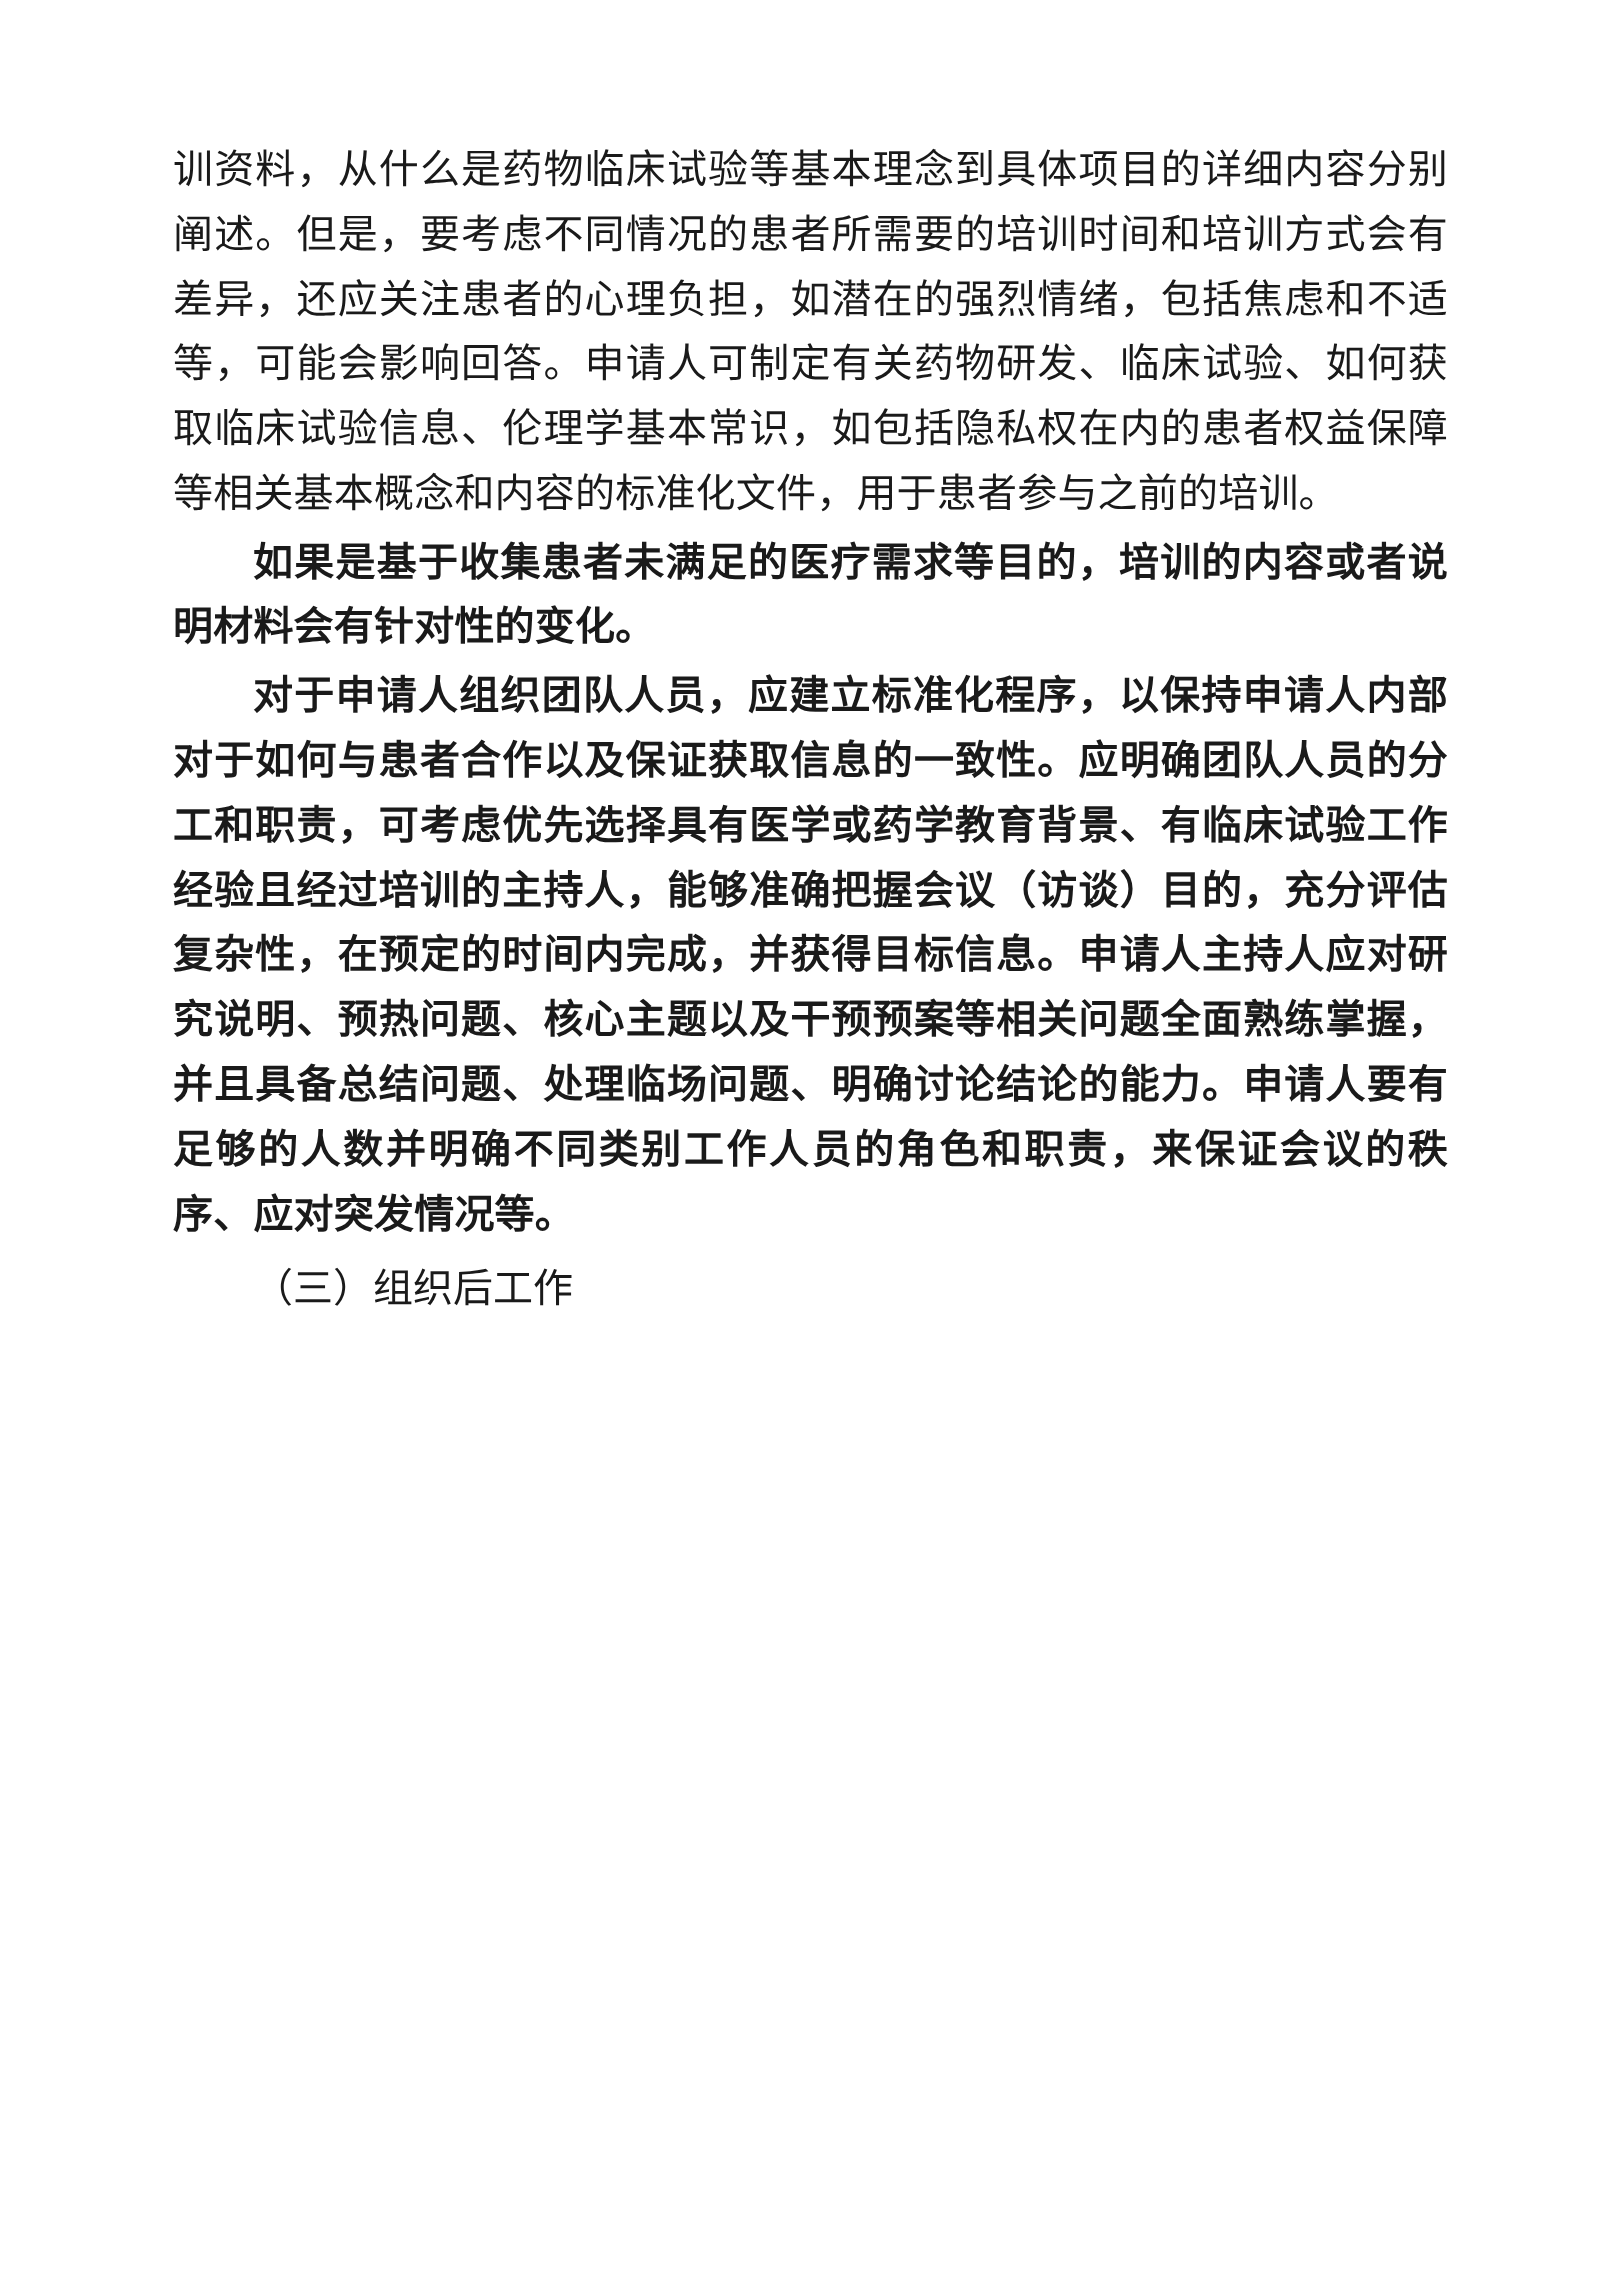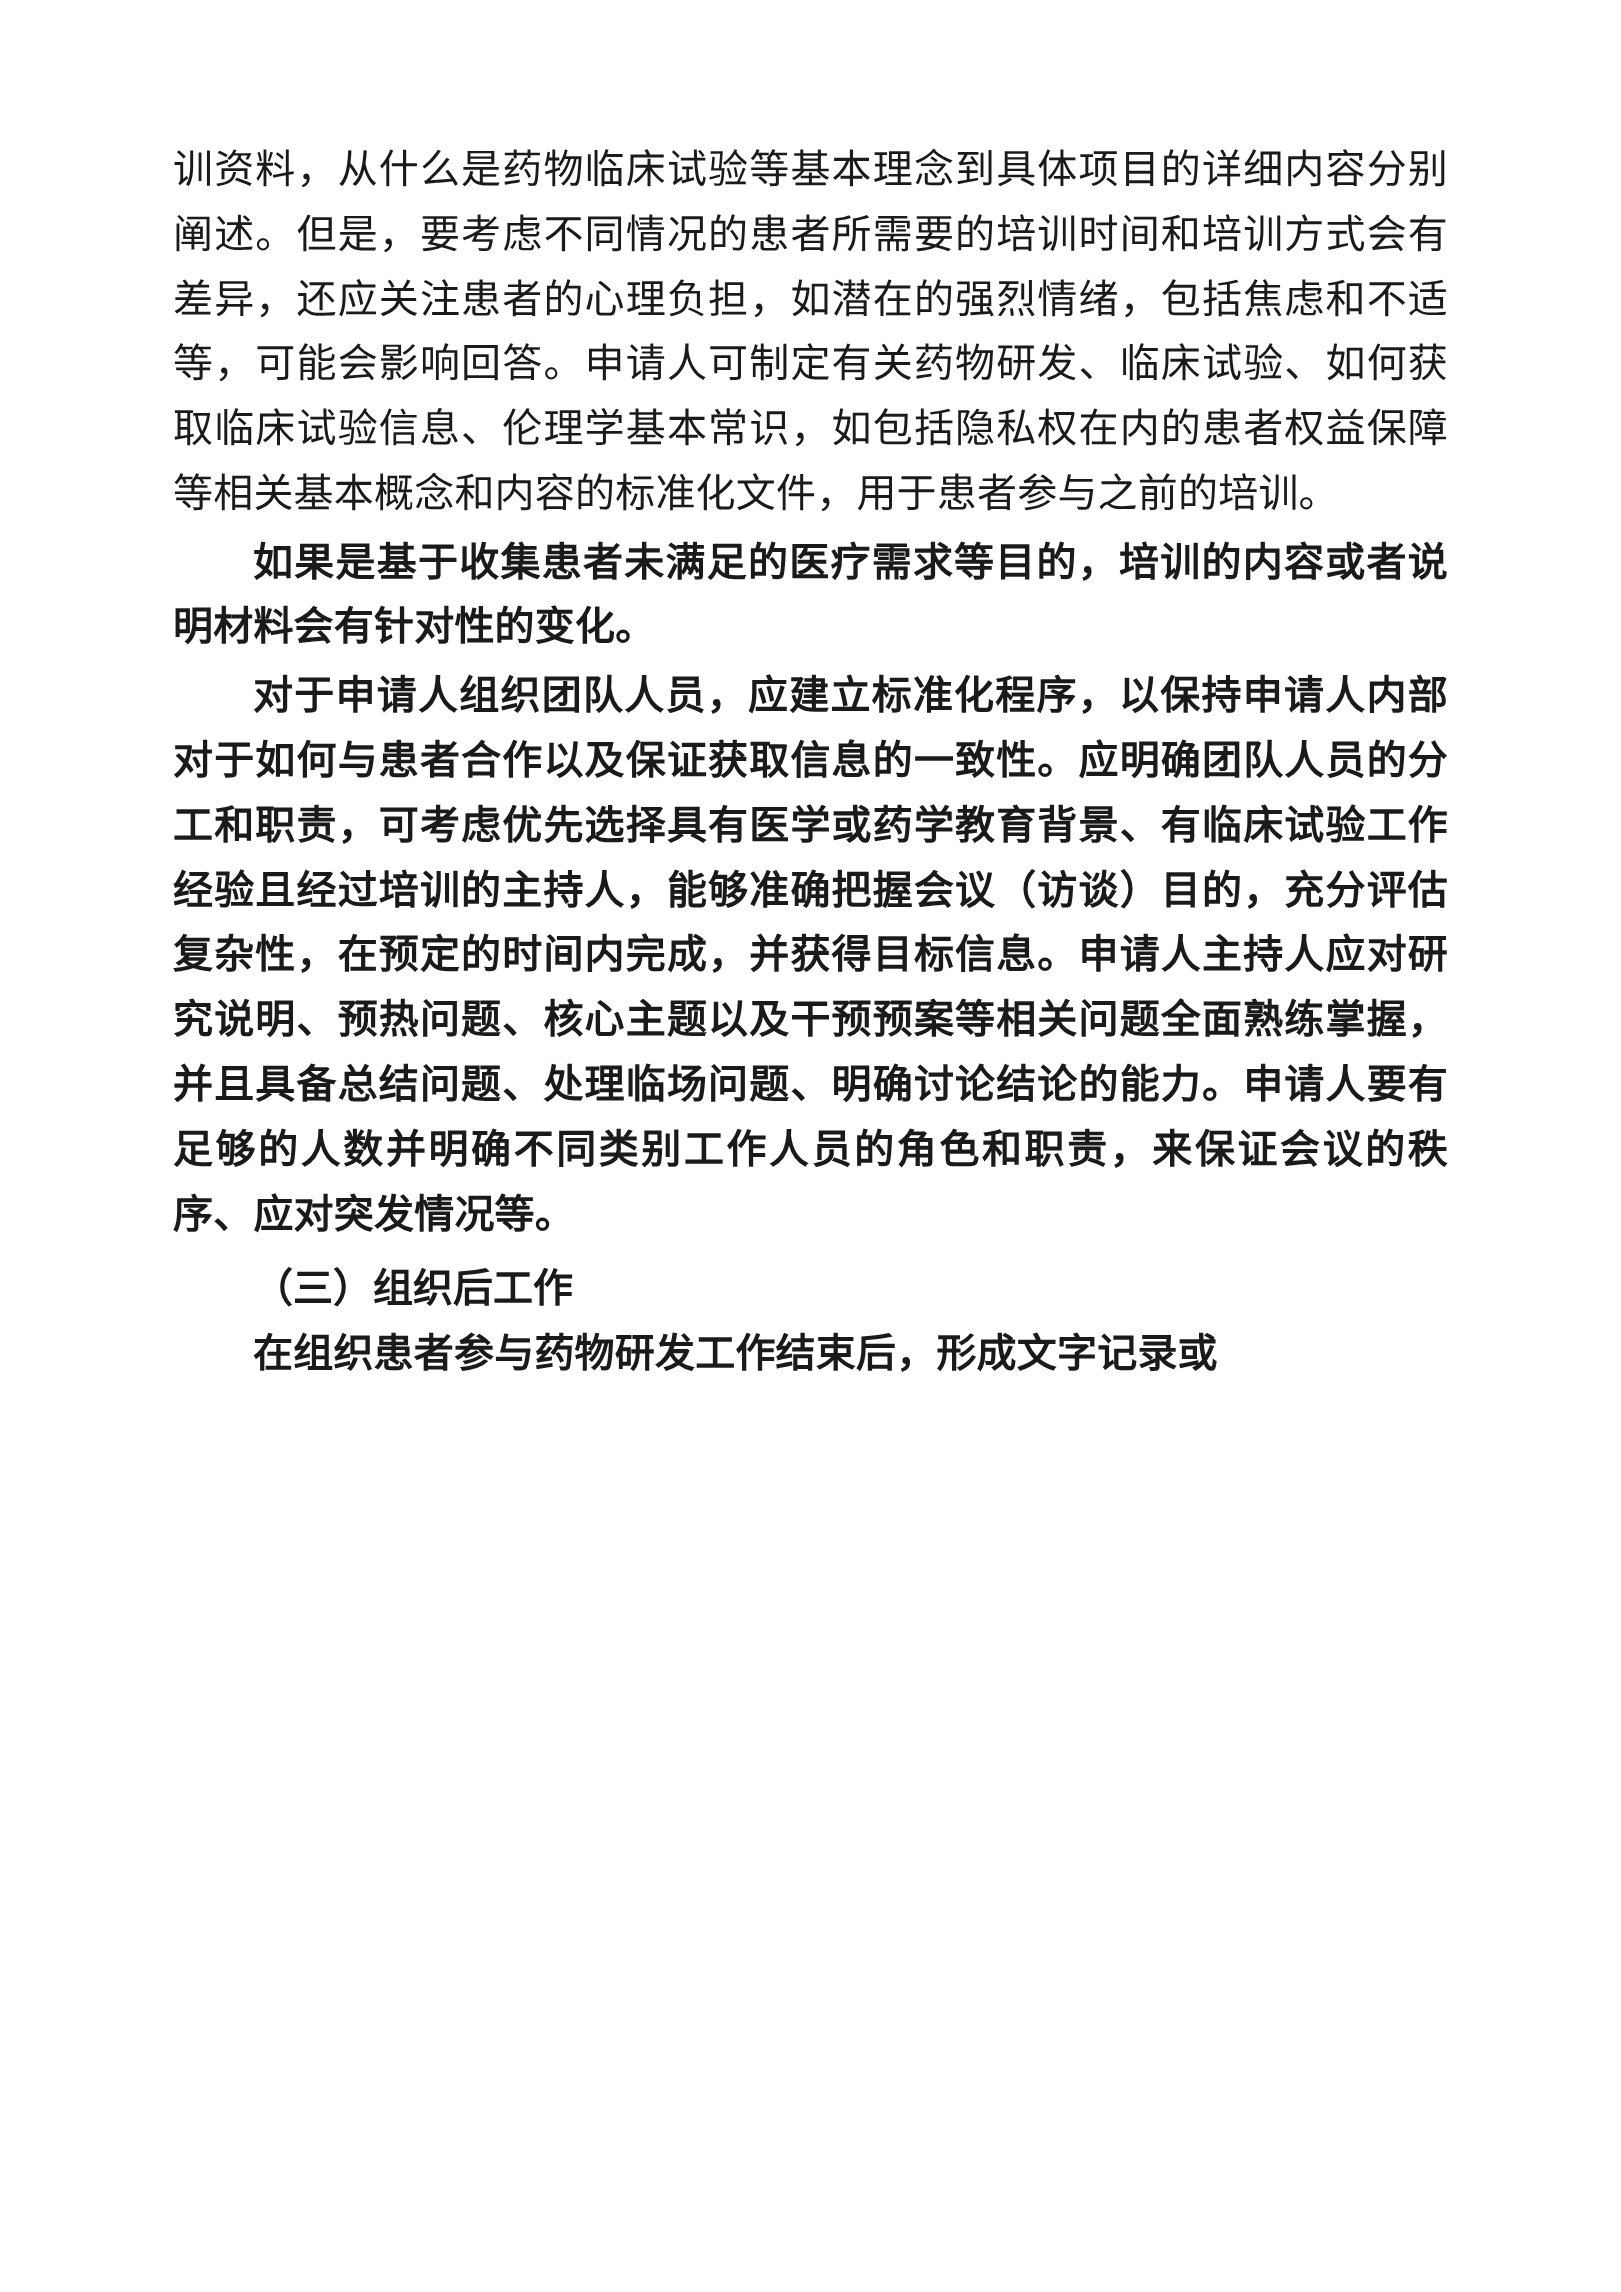--- a/index.html
+++ b/index.html
@@ -39,34 +39,33 @@
   .indent {
     text-indent: 2em;
     font-weight: bold;
   }
   .heading {
     font-size: 40px;
     line-height: 1.62;
     color: #1a1a1a;
     text-indent: 2em;
     margin: 9.8px 0 0 0;
-    font-weight: 700;
+    font-weight: 400;
   }
 </style>
 </head>
 <body>
 
 <div class="page">
   <div class="doc-body">
 
     <p class="para">训资料，从什么是药物临床试验等基本理念到具体项目的详细内容分别阐述。但是，要考虑不同情况的患者所需要的培训时间和培训方式会有差异，还应关注患者的心理负担，如潜在的强烈情绪，包括焦虑和不适等，可能会影响回答。申请人可制定有关药物研发、临床试验、如何获取临床试验信息、伦理学基本常识，如包括隐私权在内的患者权益保障等相关基本概念和内容的标准化文件，用于患者参与之前的培训。</p>
 
     <p class="para indent">如果是基于收集患者未满足的医疗需求等目的，培训的内容或者说明材料会有针对性的变化。</p>
 
     <p class="para indent">对于申请人组织团队人员，应建立标准化程序，以保持申请人内部对于如何与患者合作以及保证获取信息的一致性。应明确团队人员的分工和职责，可考虑优先选择具有医学或药学教育背景、有临床试验工作经验且经过培训的主持人，能够准确把握会议（访谈）目的，充分评估复杂性，在预定的时间内完成，并获得目标信息。申请人主持人应对研究说明、预热问题、核心主题以及干预预案等相关问题全面熟练掌握，并且具备总结问题、处理临场问题、明确讨论结论的能力。申请人要有足够的人数并明确不同类别工作人员的角色和职责，来保证会议的秩序、应对突发情况等。</p>
 
     <p class="heading">（三）组织后工作</p>
 
-    <p class="para indent">在组织患者参与药物研发工作结束后，形成文字记录或</p>
 
   </div>
 </div>
 
 
 </body></html>

